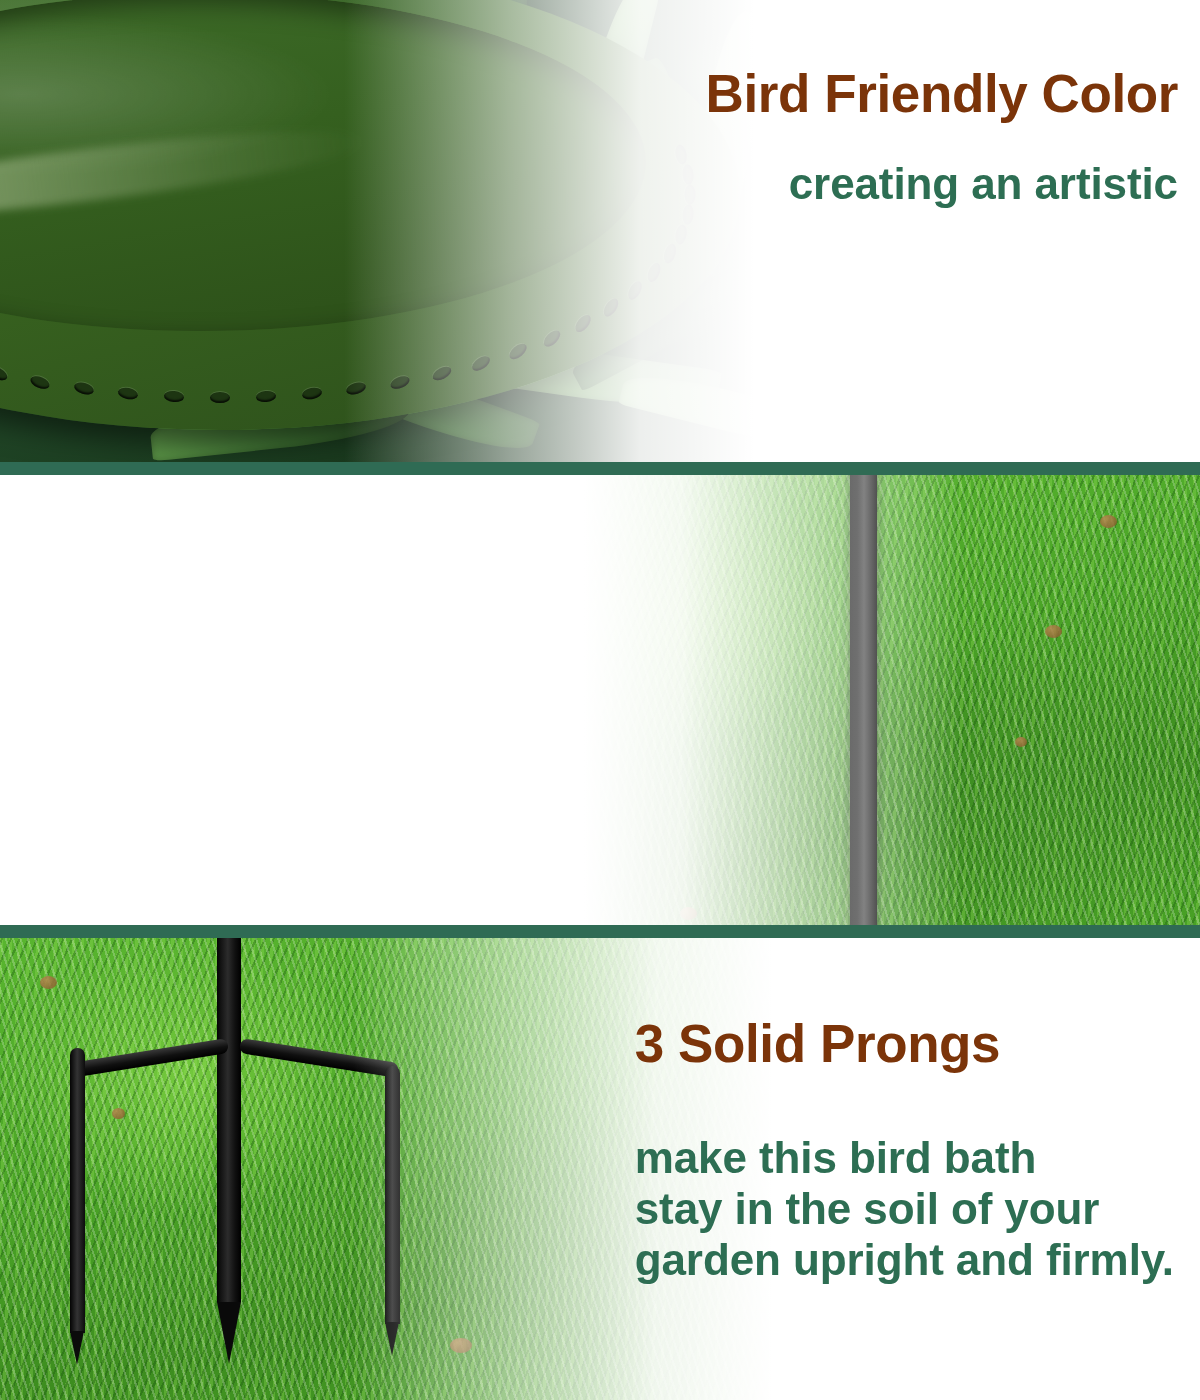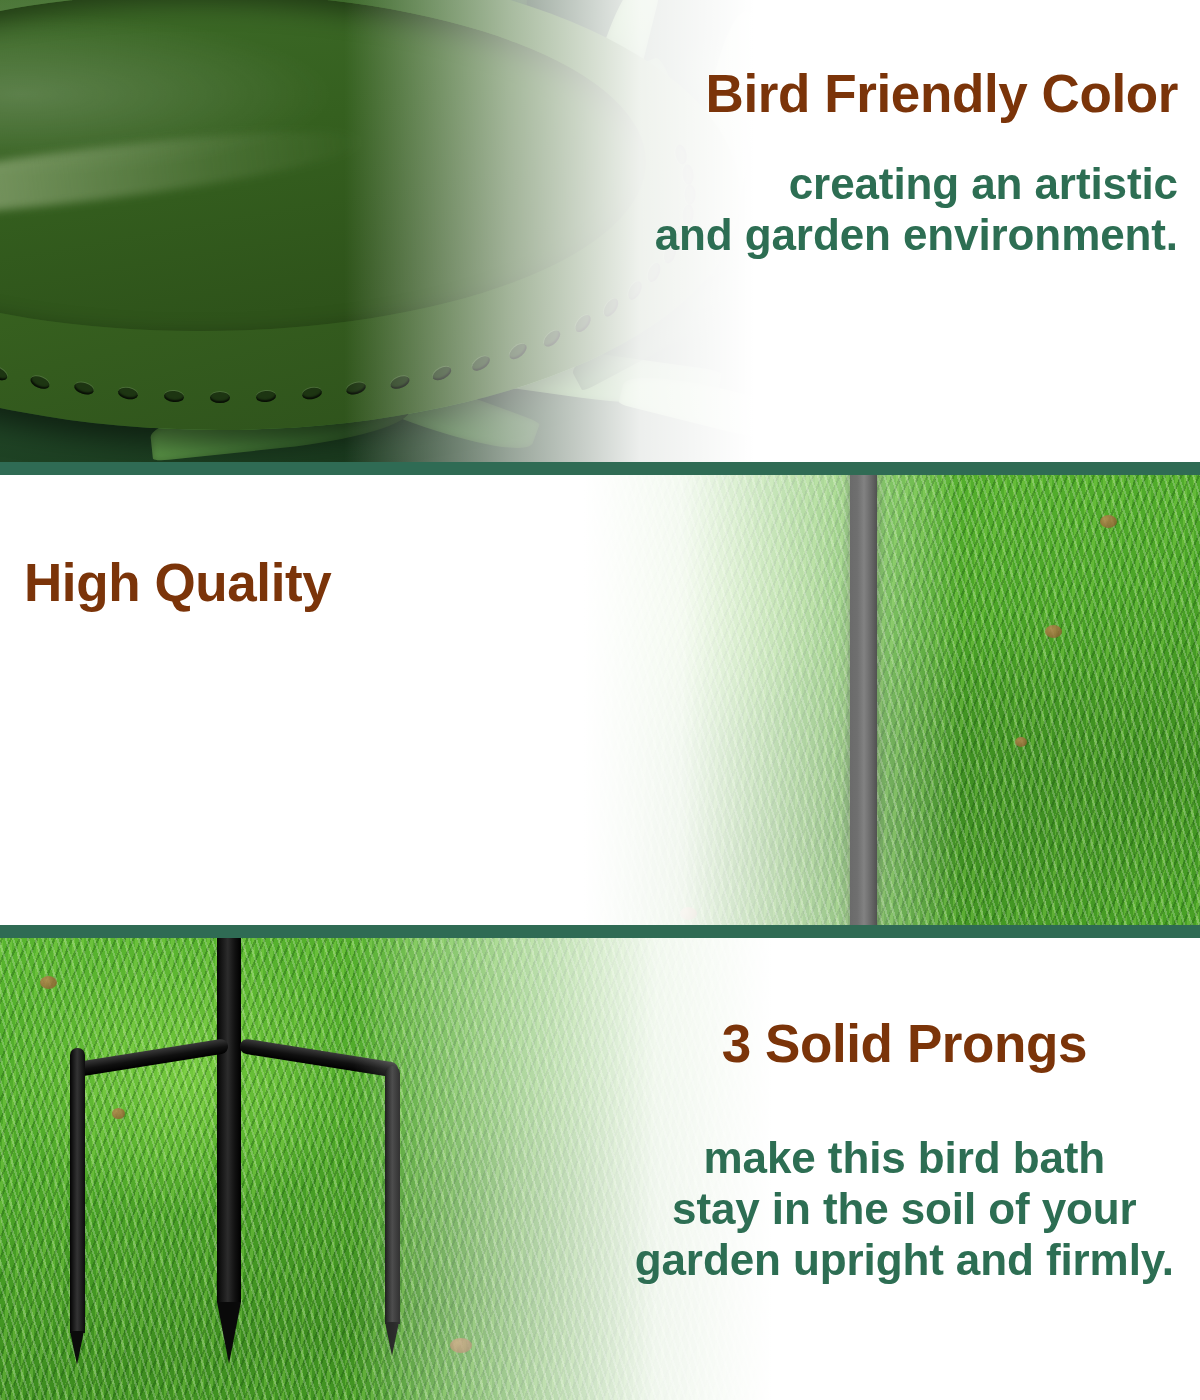--- a/index.html
+++ b/index.html
@@ -128,21 +128,21 @@
     font-size:44px;
     line-height:51px;
     color:#2d6e53;
     letter-spacing:-.1px;
     text-shadow:0 1px 0 rgba(255,255,255,.35);
   }
   #text-1{right:22px;top:66px;text-align:right;}
   #text-1 .body-copy{margin-top:36px;}
   #text-2{left:24px;top:80px;text-align:left;}
   #text-2 .body-copy{margin-top:44px;}
-  #text-3{right:26px;top:78px;text-align:center;}
+  #text-3{right:26px;top:78px;text-align:left;}
   #text-3 .body-copy{margin-top:60px;}
   .line{display:block;}
 </style>
 </head>
 <body>
 
 <div class="board">
 
   <section class="panel" id="panel-1">
 
@@ -193,40 +193,38 @@
           </div>
       </div>
 
       <div class="fade-right"></div>
     </div>
 
     <div class="text-block" id="text-1">
       <div class="headline">Bird Friendly Color</div>
       <div class="body-copy">
         <span class="line">creating an artistic</span>
-        <span class="line">and garden environment.</span>
       </div>
     </div>
   </section>
 
   <div class="divider" id="divider-1"></div>
 
   <section class="panel" id="panel-2">
 
     <div class="photo grass" id="photo-grass-pole">
       <div class="pole" style="left:350px;"></div>
       <div class="pebble" style="left:600px;top:40px;"></div>
       <div class="pebble" style="left:545px;top:150px;"></div>
       <div class="pebble" style="left:515px;top:262px;width:12px;height:10px;"></div>
       <div class="pebble" style="left:180px;top:432px;"></div>
       <div class="fade-left"></div>
     </div>
 
     <div class="text-block" id="text-2">
-      <div class="headline">High Quality</div>
     </div>
   </section>
 
   <div class="divider" id="divider-2"></div>
 
   <section class="panel" id="panel-3">
 
     <div class="photo grass" id="photo-grass-prong">
 
       <div class="stake-shaft" style="left:217px;top:-10px;height:374px;"></div>

